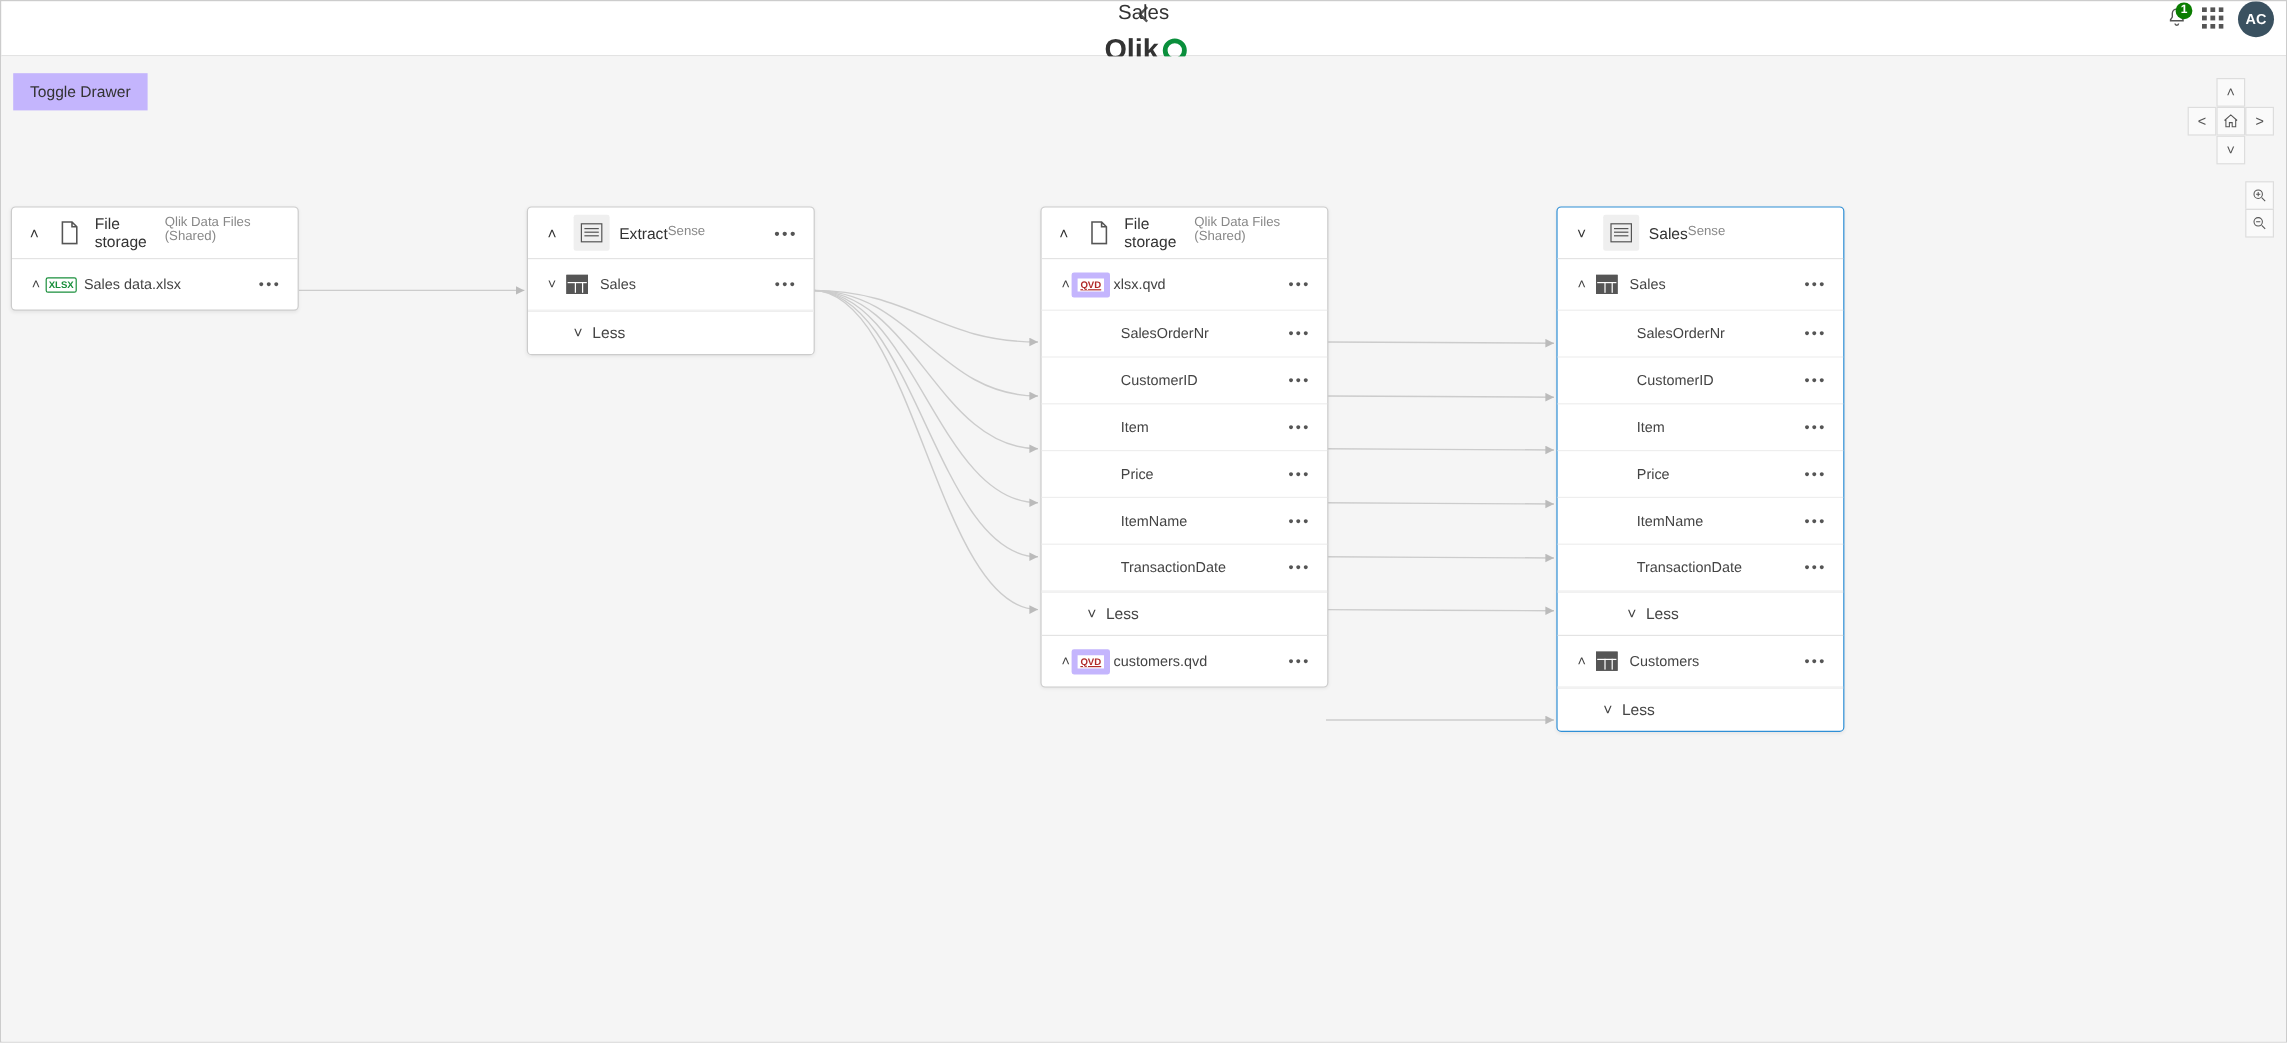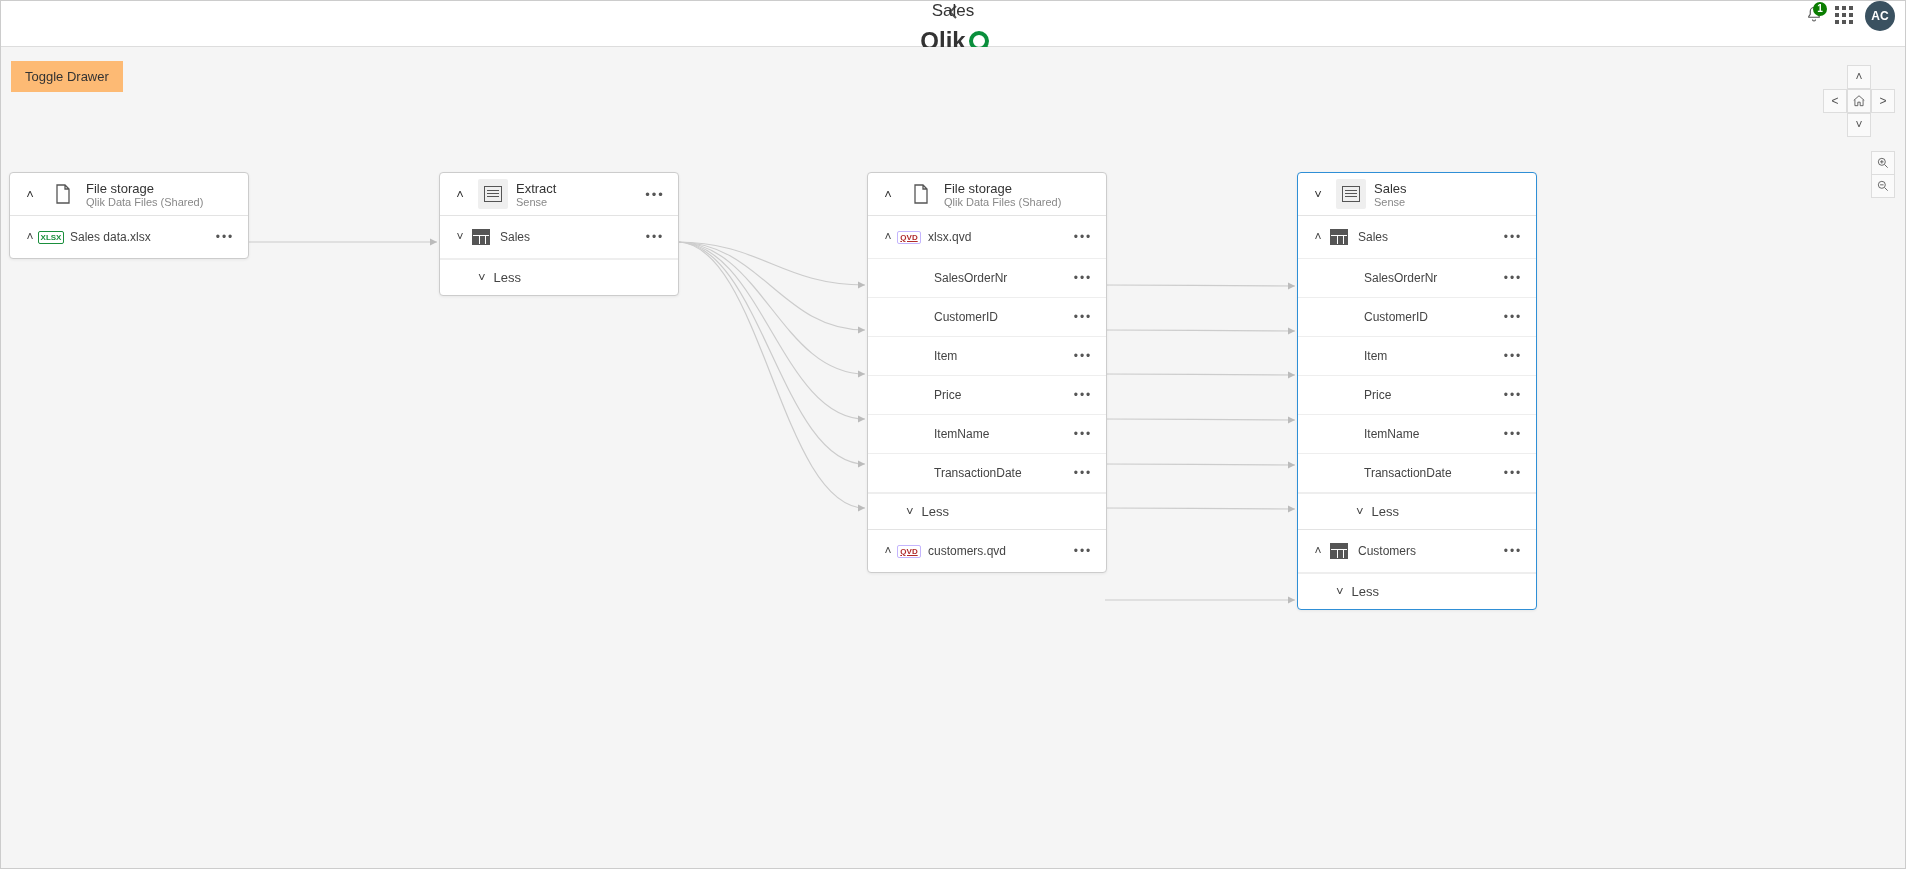--- a/index.html
+++ b/index.html
@@ -10,46 +10,46 @@
   .brand { font-weight:700; font-size:24px; margin-left:6px; display:flex; align-items:center; color:#333;}
   .brand svg { margin-left:2px;}
   .crumb { margin-left:18px; font-size:17px; color:#1d4ed8;}
   .title-center { position:absolute; left:50%; transform:translateX(-50%); font-size:17px; color:#333;}
   .top-right { position:absolute; right:10px; display:flex; align-items:center; gap:12px;}
   .bell-wrap { position:relative; cursor:pointer;}
   .badge { position:absolute; top:-4px; right:-4px; background:#0a7d00; color:#fff; font-size:10px; border-radius:8px; min-width:14px; height:14px; line-height:14px; text-align:center; font-weight:600;}
   .apps-icon { cursor:pointer;}
   .avatar { width:30px; height:30px; border-radius:50%; background:#3a5160; color:#fff; font-size:12px; font-weight:600; display:flex; align-items:center; justify-content:center; cursor:pointer;}
   .canvas { position:absolute; top:46px; left:0; right:0; bottom:0; background:#f5f5f5;}
-  .toggle-btn { position:absolute; top:14px; left:10px; background:#fdba74; border:none; padding:8px 14px; font-size:13px; color:#333; cursor:pointer;}
+  .toggle-btn { position:absolute; top:14px; left:10px; background:#c4b5fd; border:none; padding:8px 14px; font-size:13px; color:#333; cursor:pointer;}
   .nav-cluster, .zoom-cluster { position:absolute; right:10px;}
   .nav-cluster { top:18px;}
   .nav-grid { display:grid; grid-template-columns:24px 24px 24px; grid-template-rows:24px 24px 24px; gap:0;}
   .nav-btn { width:24px; height:24px; background:#fafafa; border:1px solid #ddd; display:flex; align-items:center; justify-content:center; cursor:pointer; color:#555; font-size:12px;}
   .nav-empty { width:24px; height:24px;}
   .zoom-cluster { top:104px; display:flex; flex-direction:column;}
   .zoom-btn { width:24px; height:24px; background:#fafafa; border:1px solid #ddd; display:flex; align-items:center; justify-content:center; cursor:pointer; color:#555; margin-bottom:-1px;}
   svg.connectors { position:absolute; top:0; left:0; pointer-events:none;}
   .card { position:absolute; background:#fff; border:1px solid #ccc; border-radius:4px; box-shadow:0 1px 3px rgba(0,0,0,.06);}
   .card.selected { border:1.5px solid #2f8fd6;}
   .card-header { display:flex; align-items:center; padding:6px 10px; border-bottom:1px solid #e3e3e3;}
   .chev { width:20px; display:flex; align-items:center; justify-content:center; cursor:pointer;}
   .card-icon { width:30px; height:30px; background:#efefef; border-radius:2px; display:flex; align-items:center; justify-content:center; margin:0 8px; font-size:14px;}
   .card-icon.plain { background:transparent;}
-  .card-titles { display:flex; flex-direction:column;}
+  .card-titles { display:flex; flex-direction:row;}
   .card-title { font-size:13px; color:#333;}
   .card-sub { font-size:11px; color:#888;}
   .dots { margin-left:auto; cursor:pointer; width:26px; display:flex; justify-content:center; color:#555; letter-spacing:2px;}
   .row { display:flex; align-items:center; border-bottom:1px solid #eee; padding:12px 10px; font-size:12px; color:#444; position:relative;}
   .row:last-child { border-bottom:none;}
   .row .indent2 { width:56px;}
   .row .icn { width:22px; height:18px; display:flex; align-items:center; justify-content:center; margin-right:8px;}
   .less-row { display:flex; align-items:center; padding:10px 10px 10px 38px; font-size:13px; color:#444; border-top:1px solid #eee;}
   .xlsx-badge { font-size:8px; font-weight:700; color:#1a8f3c; border:1px solid #1a8f3c; padding:1px 2px; border-radius:2px;}
-  .qvd-badge { font-size:8px; font-weight:700; color:#b02a2a; border:1px solid #c4b5fd; padding:1px 2px; border-radius:2px;text-decoration:underline;}
+  .qvd-badge { font-size:8px; font-weight:700; color:#b02a2a; border:5px solid #c4b5fd; padding:1px 2px; border-radius:2px;text-decoration:underline;}
   .table-icn { width:18px; height:16px; background:#555; border:1px solid #555; position:relative;}
   .table-icn::before { content:""; position:absolute; top:5px; left:0; right:0; height:1px; background:#fff;}
   .table-icn::after { content:""; position:absolute; top:5px; bottom:0; left:6px; width:1px; background:#fff; box-shadow:6px 0 0 #fff;}
   .ext-icn { width:18px; height:16px; border:1.5px solid #555; position:relative;}
   .ext-icn::before{content:"";position:absolute;left:2px;right:2px;top:3px;height:1px;background:#555;box-shadow:0 3px 0 #555,0 6px 0 #555;}
   .file-icn svg{display:block}
 </style>
 </head>
 <body>
 <div class="frame">

